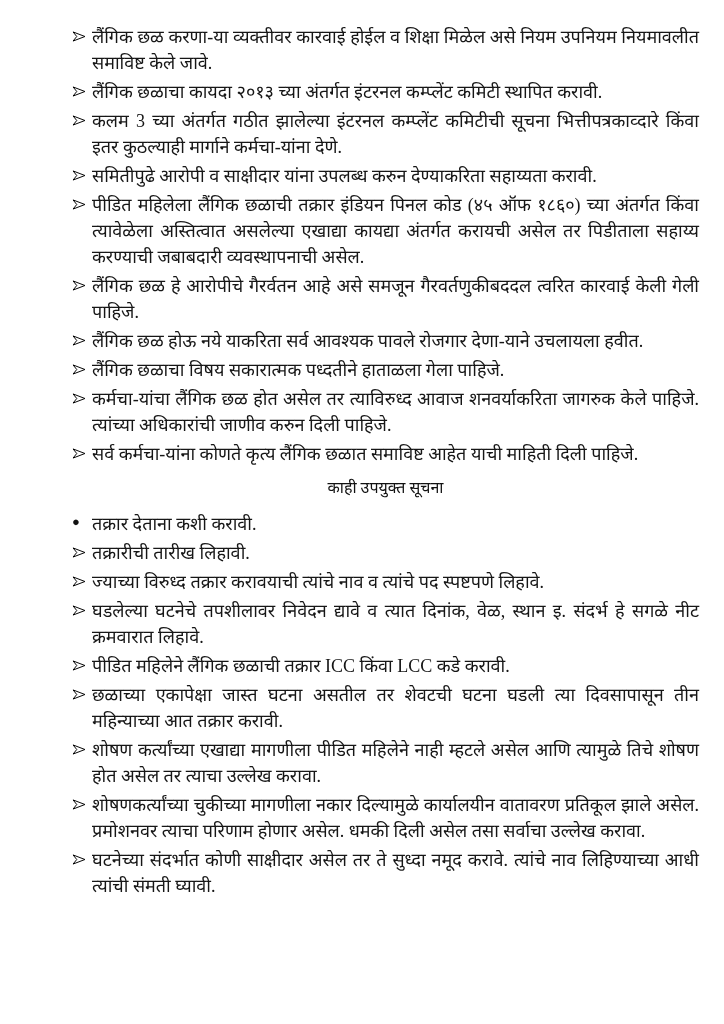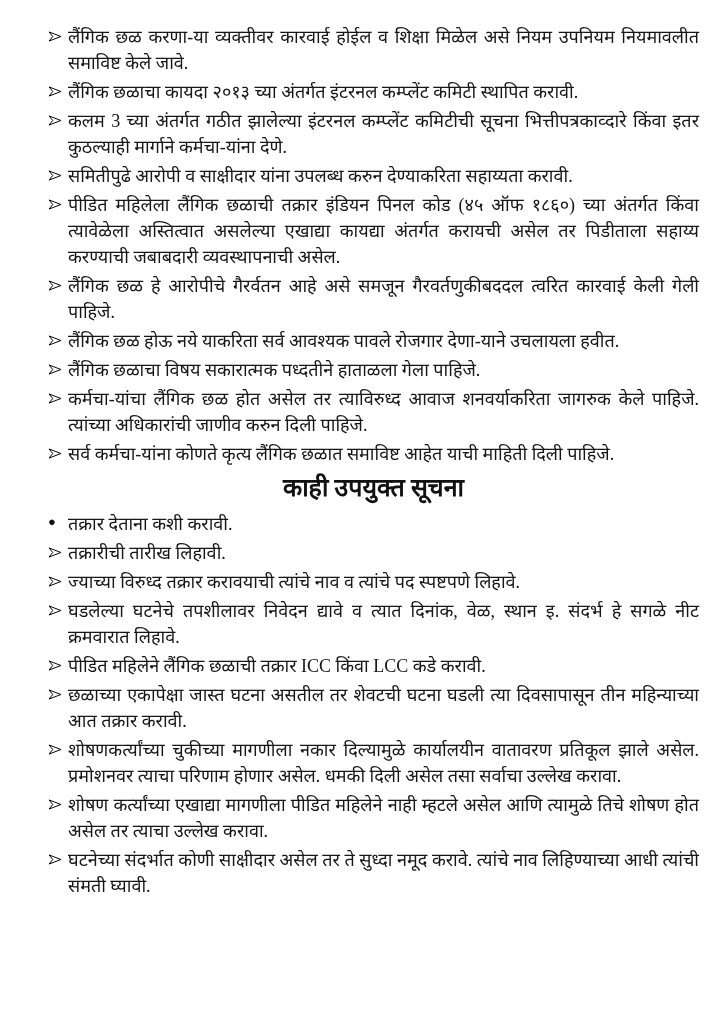--- a/index.html
+++ b/index.html
@@ -7,21 +7,21 @@
   body {
     width: 724px;
     height: 1024px;
     overflow: hidden;
     font-family: "Liberation Serif", "DejaVu Serif", serif;
     color: #161616;
   }
   .page {
     width: 724px;
     height: 1024px;
-    padding: 24px 25px 0 48px;
+    padding: 24px 25px 0 72px;
     background: #ffffff;
   }
   .item {
     display: flex;
     align-items: flex-start;
     margin-bottom: 3px;
   }
   .item .bullet {
     flex: 0 0 20px;
     width: 20px;
@@ -35,23 +35,23 @@
     color: #111;
   }
   .item .txt {
     flex: 1;
     font-size: 18px;
     line-height: 26px;
     text-align: justify;
     color: #161616;
   }
   .section-heading {
-    font-weight: bold;
+    font-weight: normal;
     text-align: center;
-    font-size: 25px;
+    font-size: 16px;
     line-height: 26px;
     margin: 8px 0 10px 0;
     color: #111;
   }
 </style>
 </head>
 <body>
 
 <div class="page">
 
@@ -205,36 +205,36 @@
         </span>
       <div class="txt">छळाच्या एकापेक्षा जास्त घटना असतील तर शेवटची घटना घडली त्या दिवसापासून तीन महिन्याच्या आत तक्रार करावी.</div>
     </div>
 
     <div class="item">
       <span class="bullet">
           <svg width="14" height="13" viewBox="0 0 20 16">
             <path d="M1.5 1.5 L18.5 8 L1.5 14.5 L6.8 8 Z" fill="#ffffff" stroke="#000000" stroke-width="1.4" stroke-linejoin="miter"></path>
           </svg>
         </span>
+      <div class="txt">शोषण कर्त्यांच्या एखाद्या मागणीला पीडित महिलेने नाही म्हटले असेल आणि त्यामुळे तिचे शोषण होत असेल तर त्याचा उल्लेख करावा.</div>
+    </div>
+
+    <div class="item">
+      <span class="bullet">
+          <svg width="14" height="13" viewBox="0 0 20 16">
+            <path d="M1.5 1.5 L18.5 8 L1.5 14.5 L6.8 8 Z" fill="#ffffff" stroke="#000000" stroke-width="1.4" stroke-linejoin="miter"></path>
+          </svg>
+        </span>
       <div class="txt">शोषणकर्त्यांच्या चुकीच्या मागणीला नकार दिल्यामुळे कार्यालयीन वातावरण प्रतिकूल झाले असेल. प्रमोशनवर त्याचा परिणाम होणार असेल. धमकी दिली असेल तसा सर्वाचा उल्लेख करावा.</div>
     </div>
 
     <div class="item">
       <span class="bullet">
           <svg width="14" height="13" viewBox="0 0 20 16">
             <path d="M1.5 1.5 L18.5 8 L1.5 14.5 L6.8 8 Z" fill="#ffffff" stroke="#000000" stroke-width="1.4" stroke-linejoin="miter"></path>
           </svg>
         </span>
-      <div class="txt">शोषण कर्त्यांच्या एखाद्या मागणीला पीडित महिलेने नाही म्हटले असेल आणि त्यामुळे तिचे शोषण होत असेल तर त्याचा उल्लेख करावा.</div>
-    </div>
-
-    <div class="item">
-      <span class="bullet">
-          <svg width="14" height="13" viewBox="0 0 20 16">
-            <path d="M1.5 1.5 L18.5 8 L1.5 14.5 L6.8 8 Z" fill="#ffffff" stroke="#000000" stroke-width="1.4" stroke-linejoin="miter"></path>
-          </svg>
-        </span>
       <div class="txt">घटनेच्या संदर्भात कोणी साक्षीदार असेल तर ते सुध्दा नमूद करावे. त्यांचे नाव लिहिण्याच्या आधी त्यांची संमती घ्यावी.</div>
     </div>
 
   </div>
 
 </div>
 
 </body></html>

